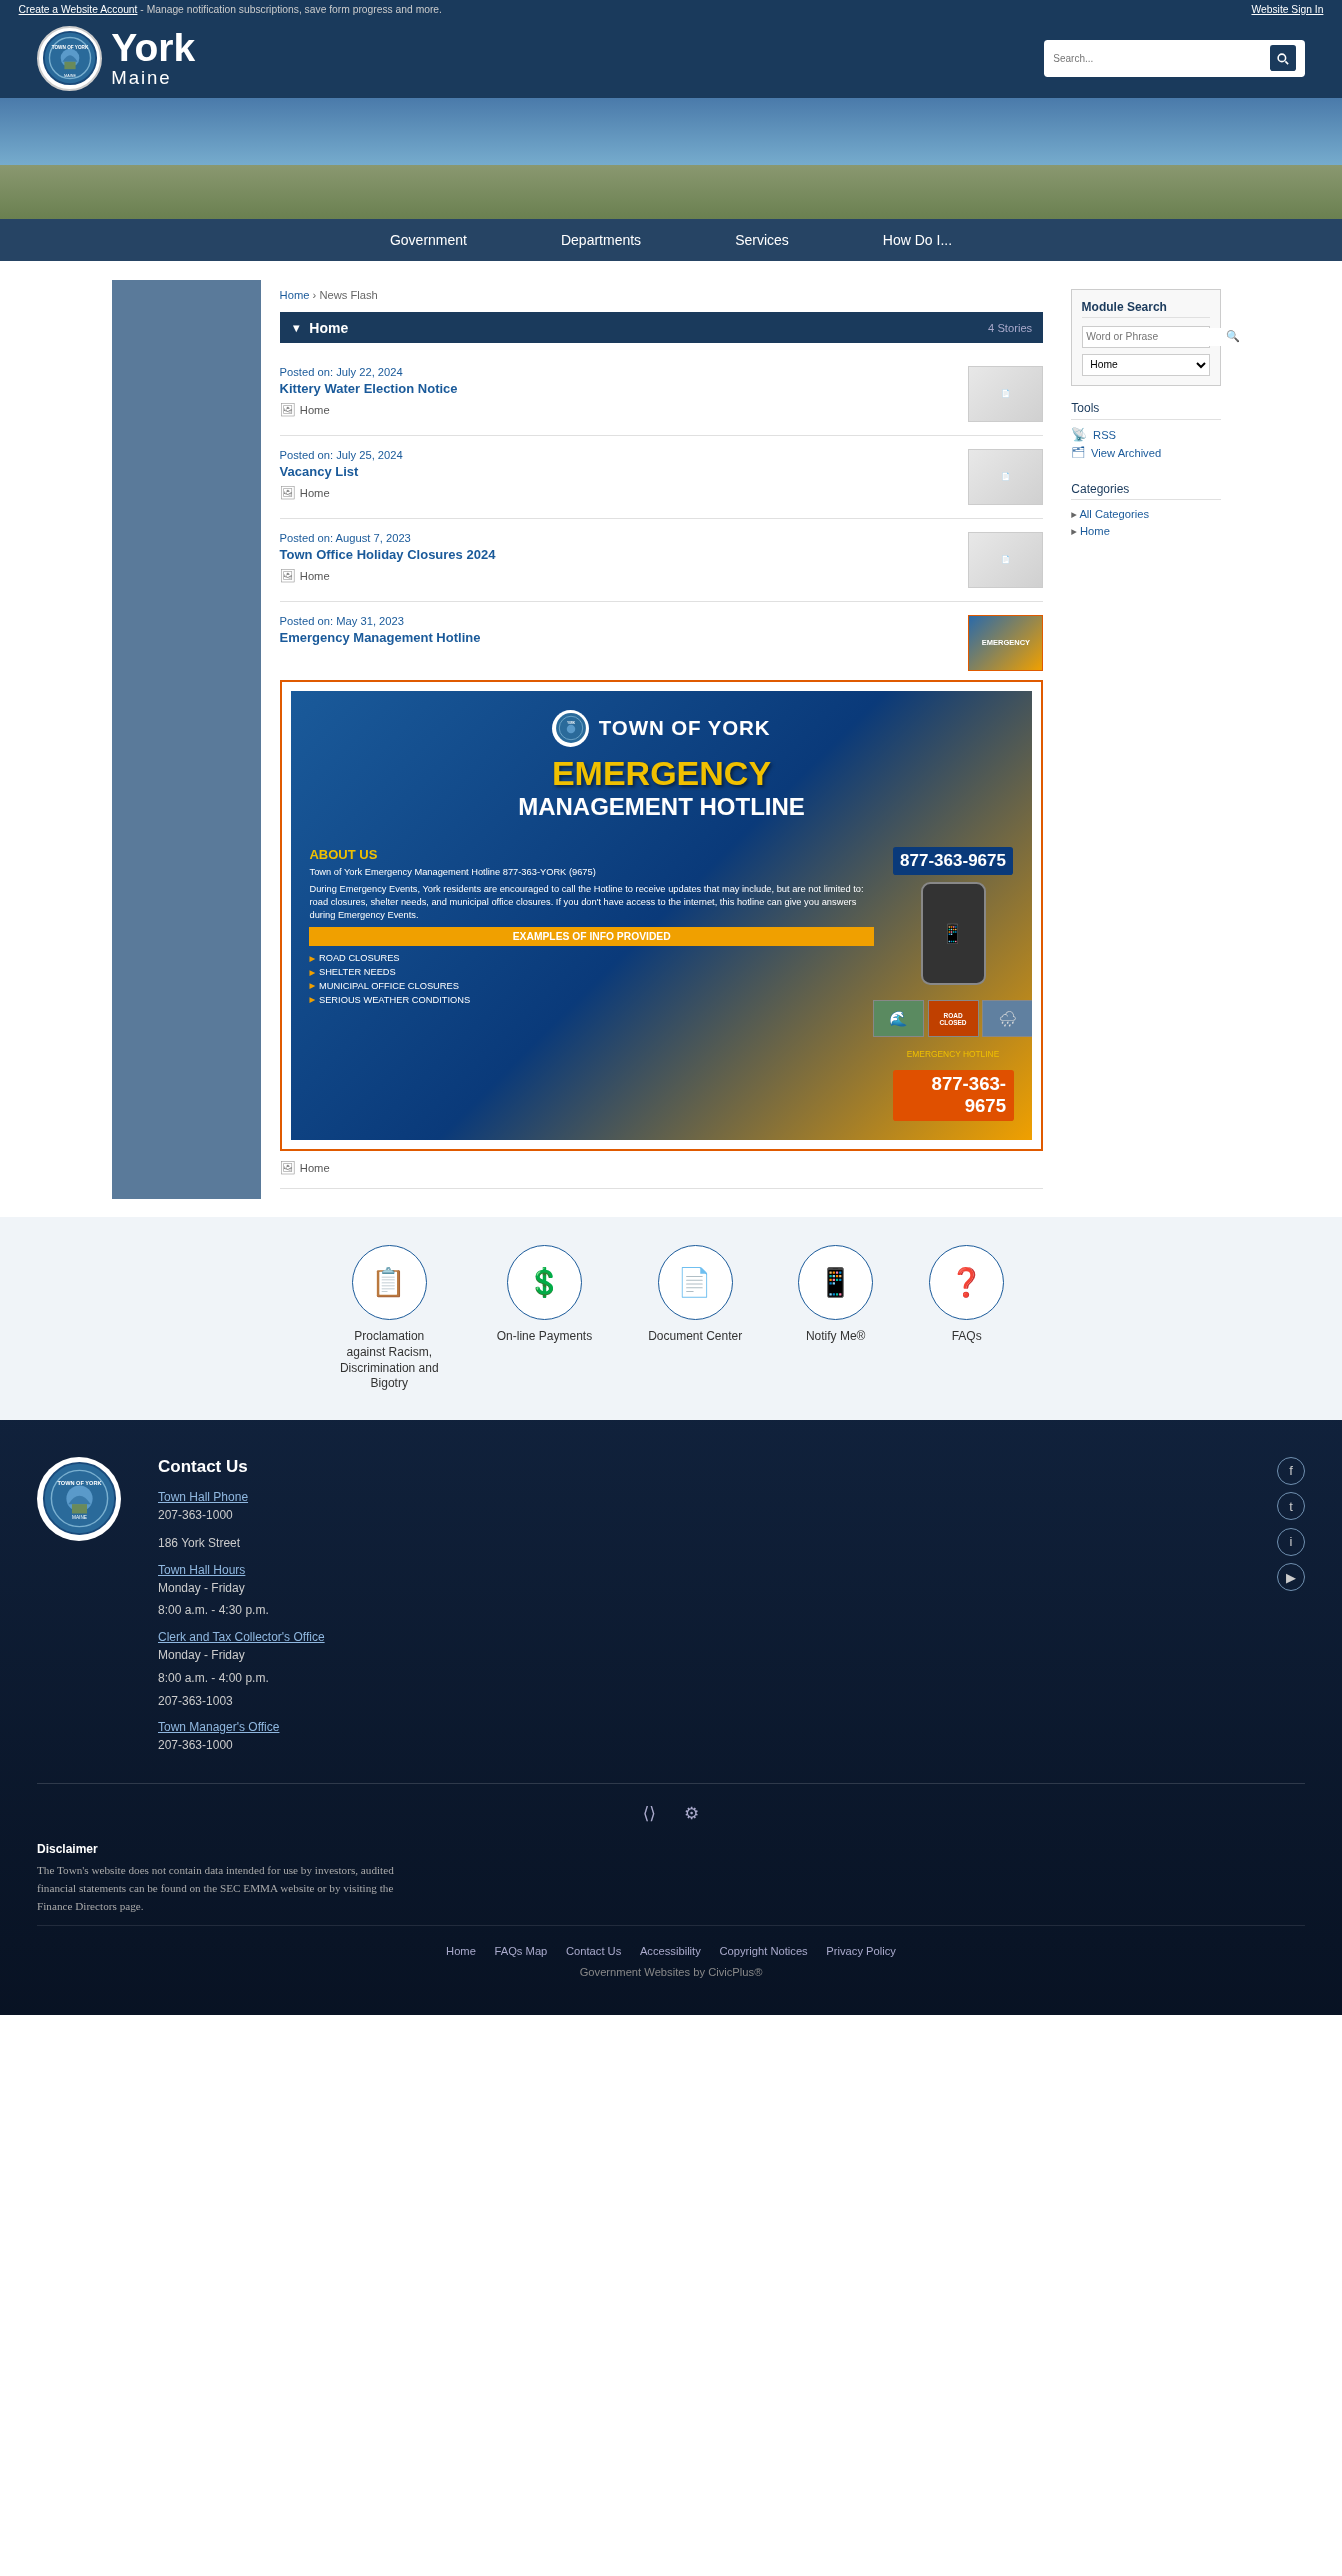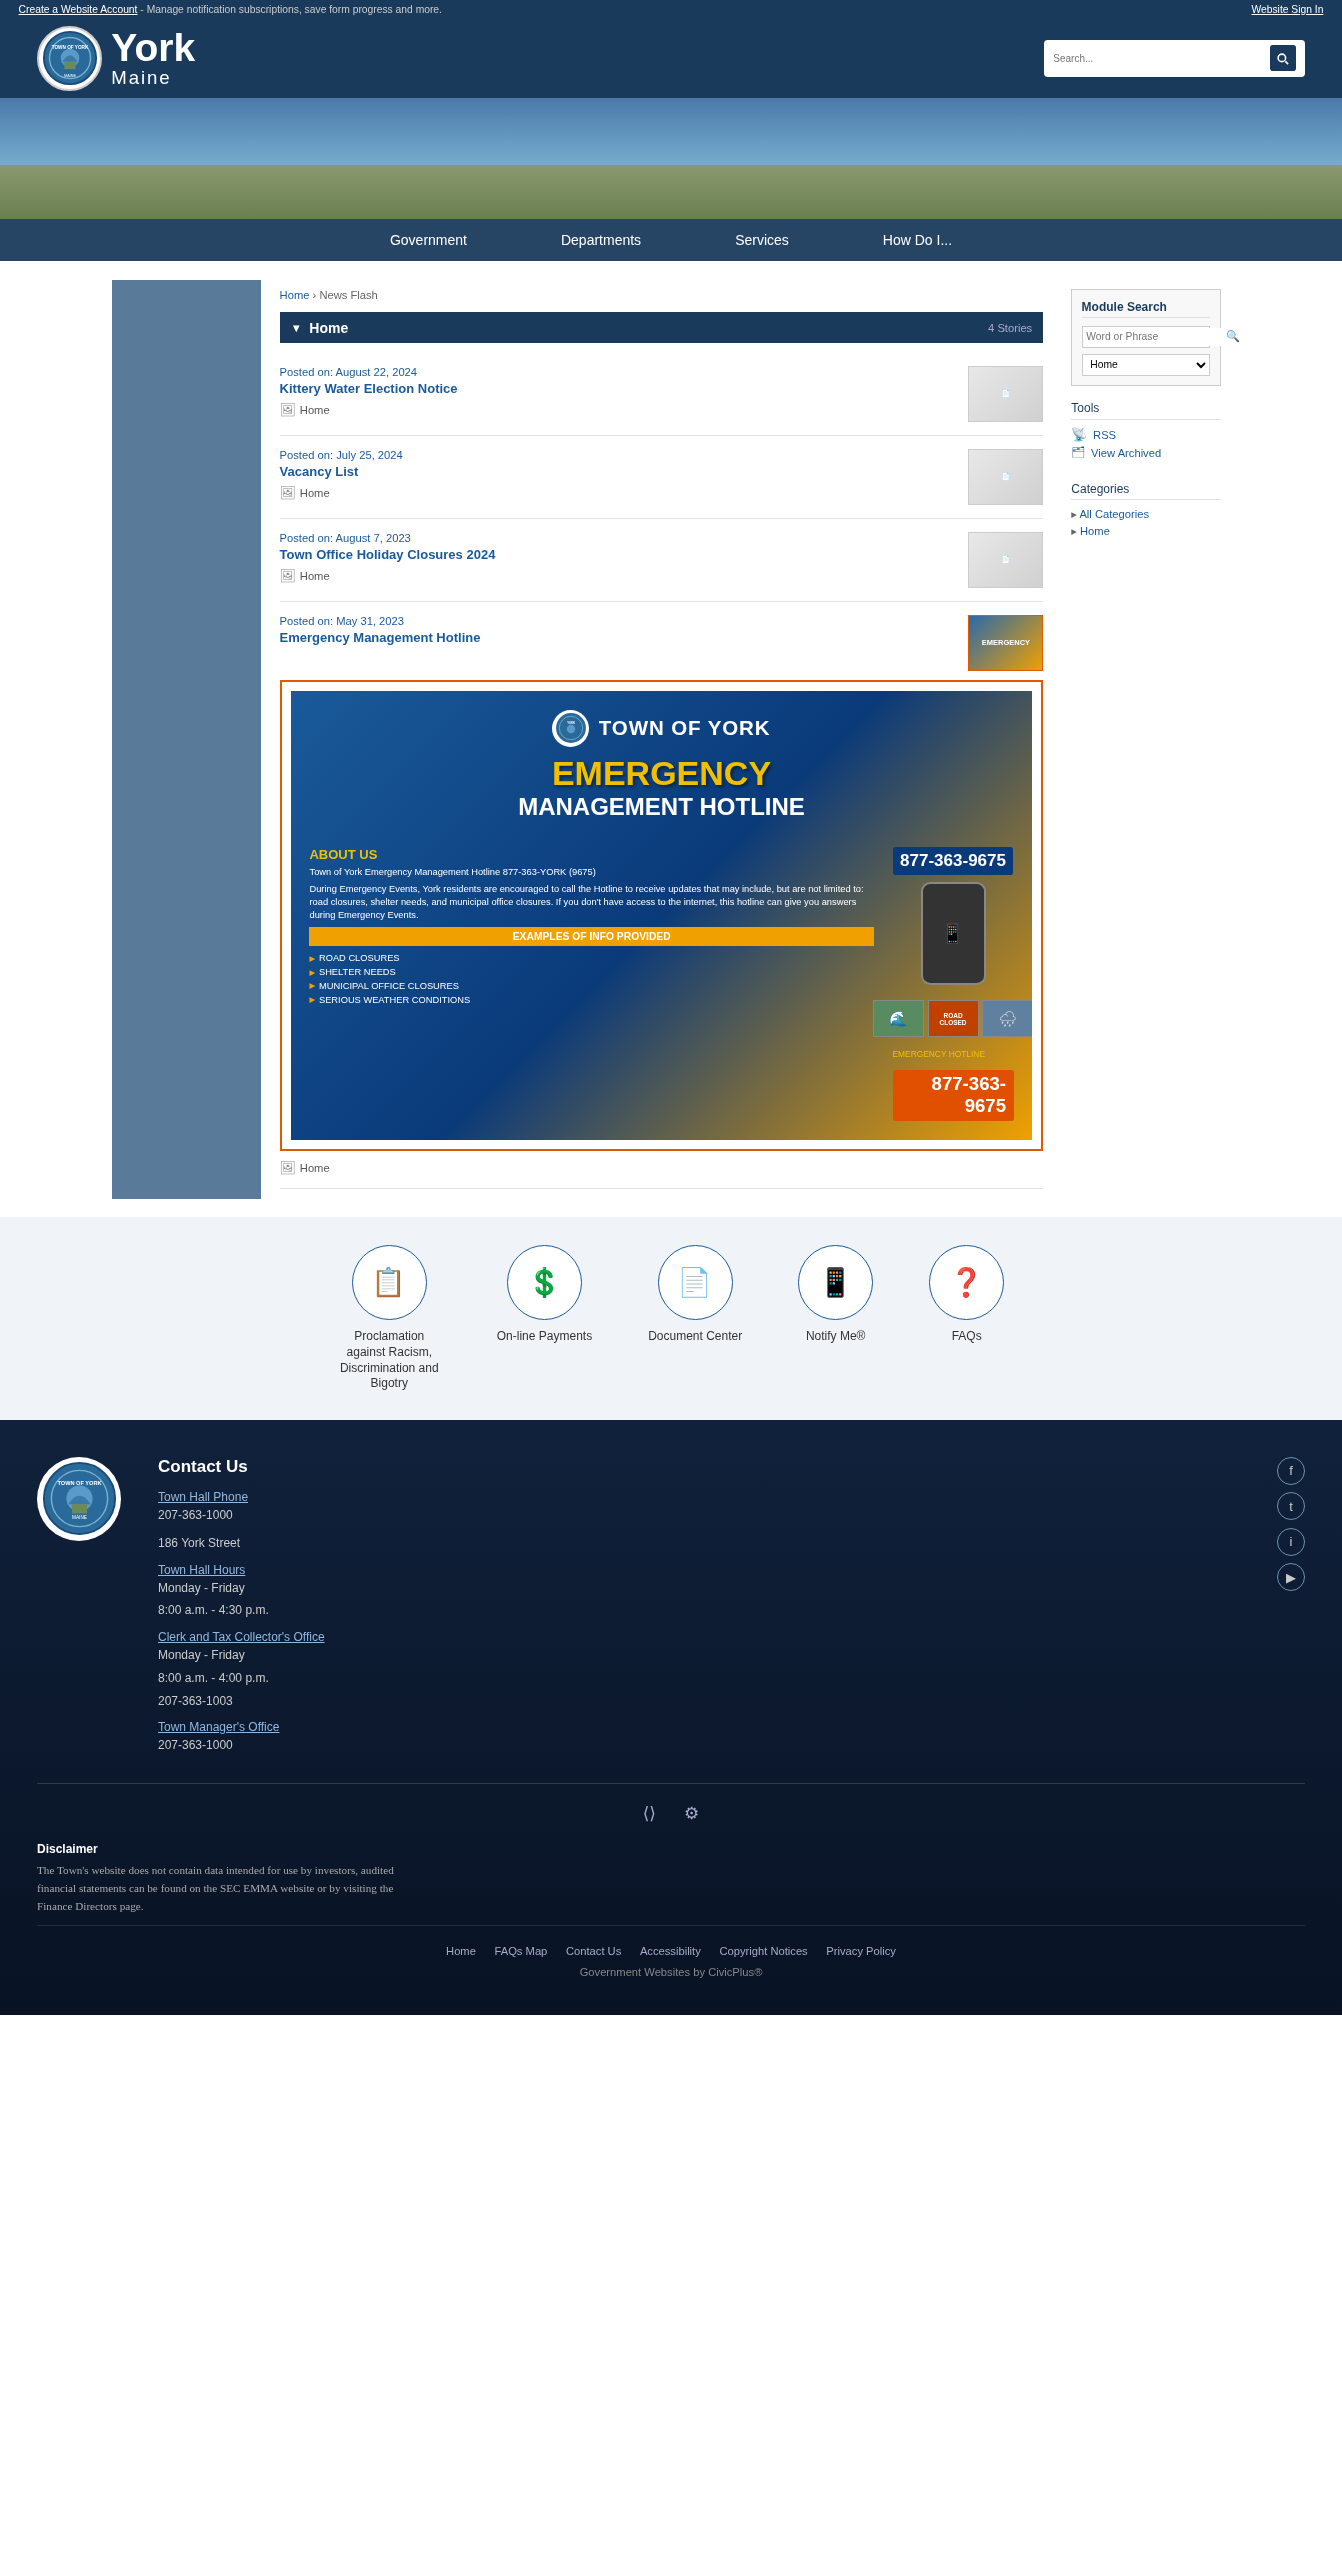--- a/index.html
+++ b/index.html
@@ -578,21 +578,21 @@
       <div class="title-area">
         <span class="arrow">▼</span>
         <span>Home</span>
       </div>
       <span class="stories-count">4 Stories</span>
     </div>
 
     <div class="news-item">
       <div class="news-item-row">
         <div class="news-item-text">
-          <div class="posted-date">Posted on: August 22, 2024</div>
+          <div class="posted-date">Posted on: July 22, 2024</div>
           <a href="#" class="news-title">Kittery Water Election Notice</a>
           <div class="cat-label">
             <span class="cat-icon">🖼</span>
             <span>Home</span>
           </div>
         </div>
         <div class="news-thumb">
           <div style="width:100%;height:100%;background:linear-gradient(135deg,#e8e8e8,#d0d0d0);display:flex;align-items:center;justify-content:center;">
             <div style="font-size:7.5px;color:#999;text-align:center;">📄</div>
           </div>
@@ -688,21 +688,21 @@
                 <div class="emerg-pic" style="background:#5a8a60;">
                   <span style="font-size:15px;">🌊</span>
                 </div>
                 <div class="emerg-pic road-closed-pic">
                   ROAD<br>CLOSED
                 </div>
                 <div class="emerg-pic" style="background:#6080a0;">
                   <span style="font-size:15px;">🌧</span>
                 </div>
               </div>
-              <div style="font-size:8.4px;color:#f0c000;text-align:left;width:100%;padding-top:3.7px;">EMERGENCY HOTLINE</div>
+              <div style="font-size:8.4px;color:#f0c000;text-align:center;width:100%;padding-top:3.7px;">EMERGENCY HOTLINE</div>
               <div class="big-phone-num">877-363-9675</div>
             </div>
           </div>
         </div>
       </div>
 
       <div class="cat-label" style="margin-top:7.5px;">
         <span class="cat-icon">🖼</span>
         <span>Home</span>
       </div>

